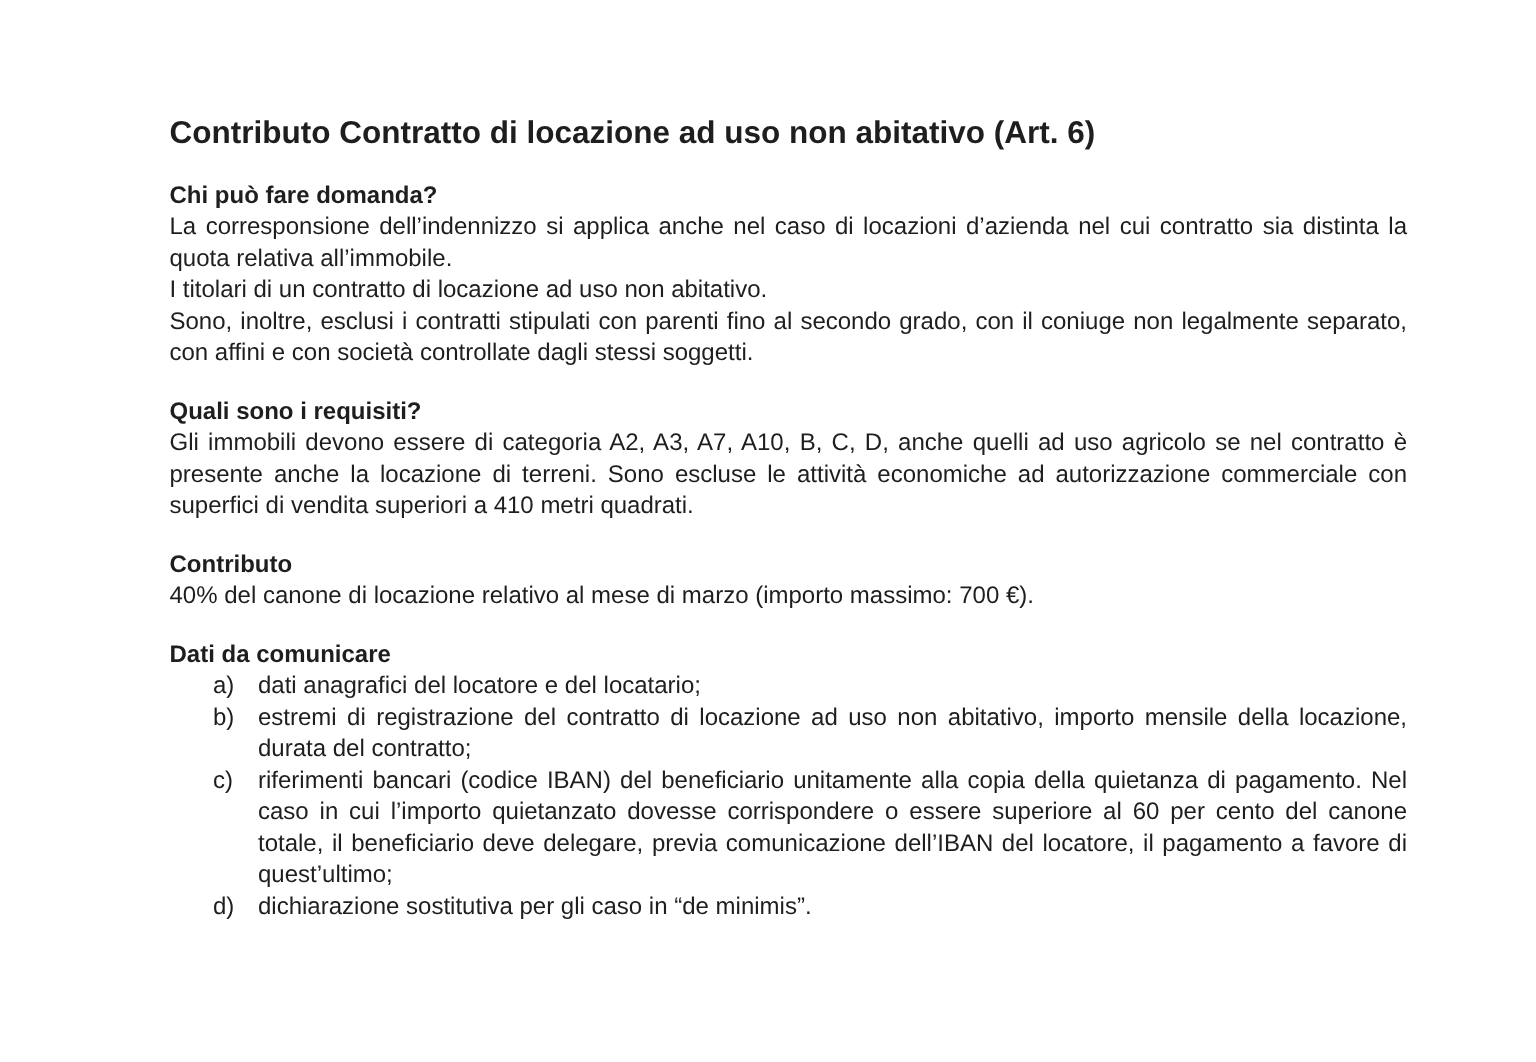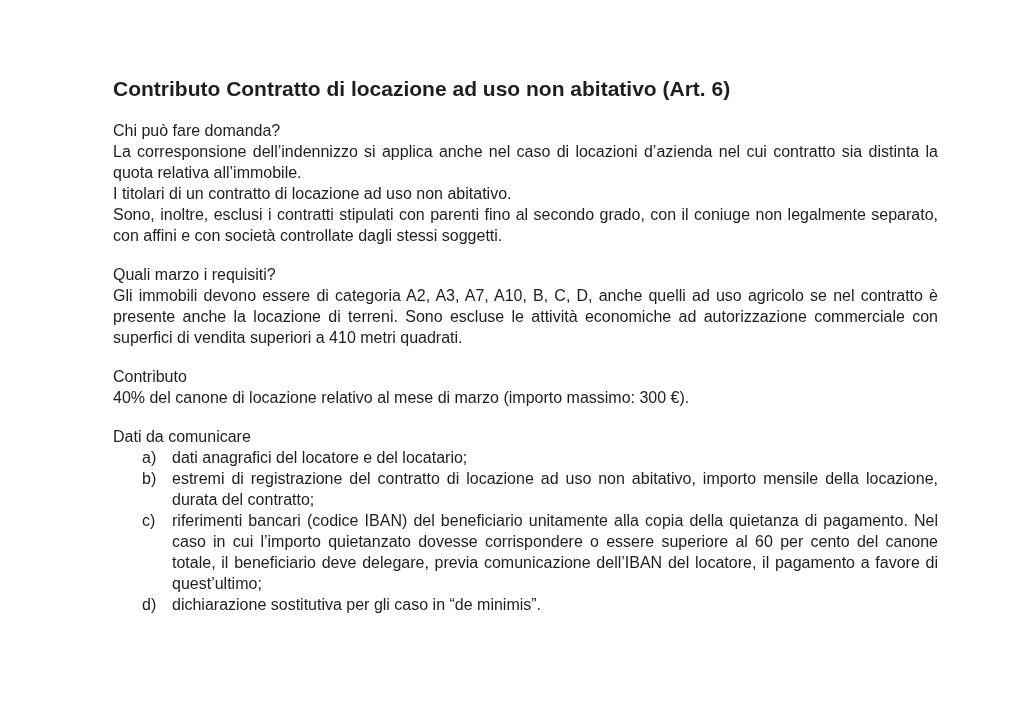--- a/index.html
+++ b/index.html
@@ -32,21 +32,21 @@
     white-space: nowrap;
   }
   .sec {
     margin-top: 18px;
   }
   .sec:first-of-type {
     margin-top: 0;
   }
   .heading {
     font-size: 16px;
-    font-weight: normal;
+    font-weight: bold;
     line-height: 21px;
     margin: 0;
   }
   .para {
     font-size: 16px;
     line-height: 21px;
     margin: 0;
     text-align: justify;
   }
   .li {
@@ -73,27 +73,27 @@
     <h1 class="title">Contributo Contratto di locazione ad uso non abitativo (Art. 6)</h1>
 
     <section class="sec">
       <h2 class="heading">Chi può fare domanda?</h2>
       <p class="para">La corresponsione dell’indennizzo si applica anche nel caso di locazioni d’azienda nel cui contratto sia distinta la quota relativa all’immobile.</p>
       <p class="para">I titolari di un contratto di locazione ad uso non abitativo.</p>
       <p class="para">Sono, inoltre, esclusi i contratti stipulati con parenti fino al secondo grado, con il coniuge non legalmente separato, con affini e con società controllate dagli stessi soggetti.</p>
     </section>
 
     <section class="sec">
-      <h2 class="heading">Quali marzo i requisiti?</h2>
+      <h2 class="heading">Quali sono i requisiti?</h2>
       <p class="para">Gli immobili devono essere di categoria A2, A3, A7, A10, B, C, D, anche quelli ad uso agricolo se nel contratto è presente anche la locazione di terreni. Sono escluse le attività economiche ad autorizzazione commerciale con superfici di vendita superiori a 410 metri quadrati.</p>
     </section>
 
     <section class="sec">
       <h2 class="heading">Contributo</h2>
-      <p class="para">40% del canone di locazione relativo al mese di marzo (importo massimo: 300 €).</p>
+      <p class="para">40% del canone di locazione relativo al mese di marzo (importo massimo: 700 €).</p>
     </section>
 
     <section class="sec">
       <h2 class="heading">Dati da comunicare</h2>
 
       <div class="li">
         <span class="li-marker">a)</span>
         <div class="li-text">dati anagrafici del locatore e del locatario;</div>
       </div>
 

